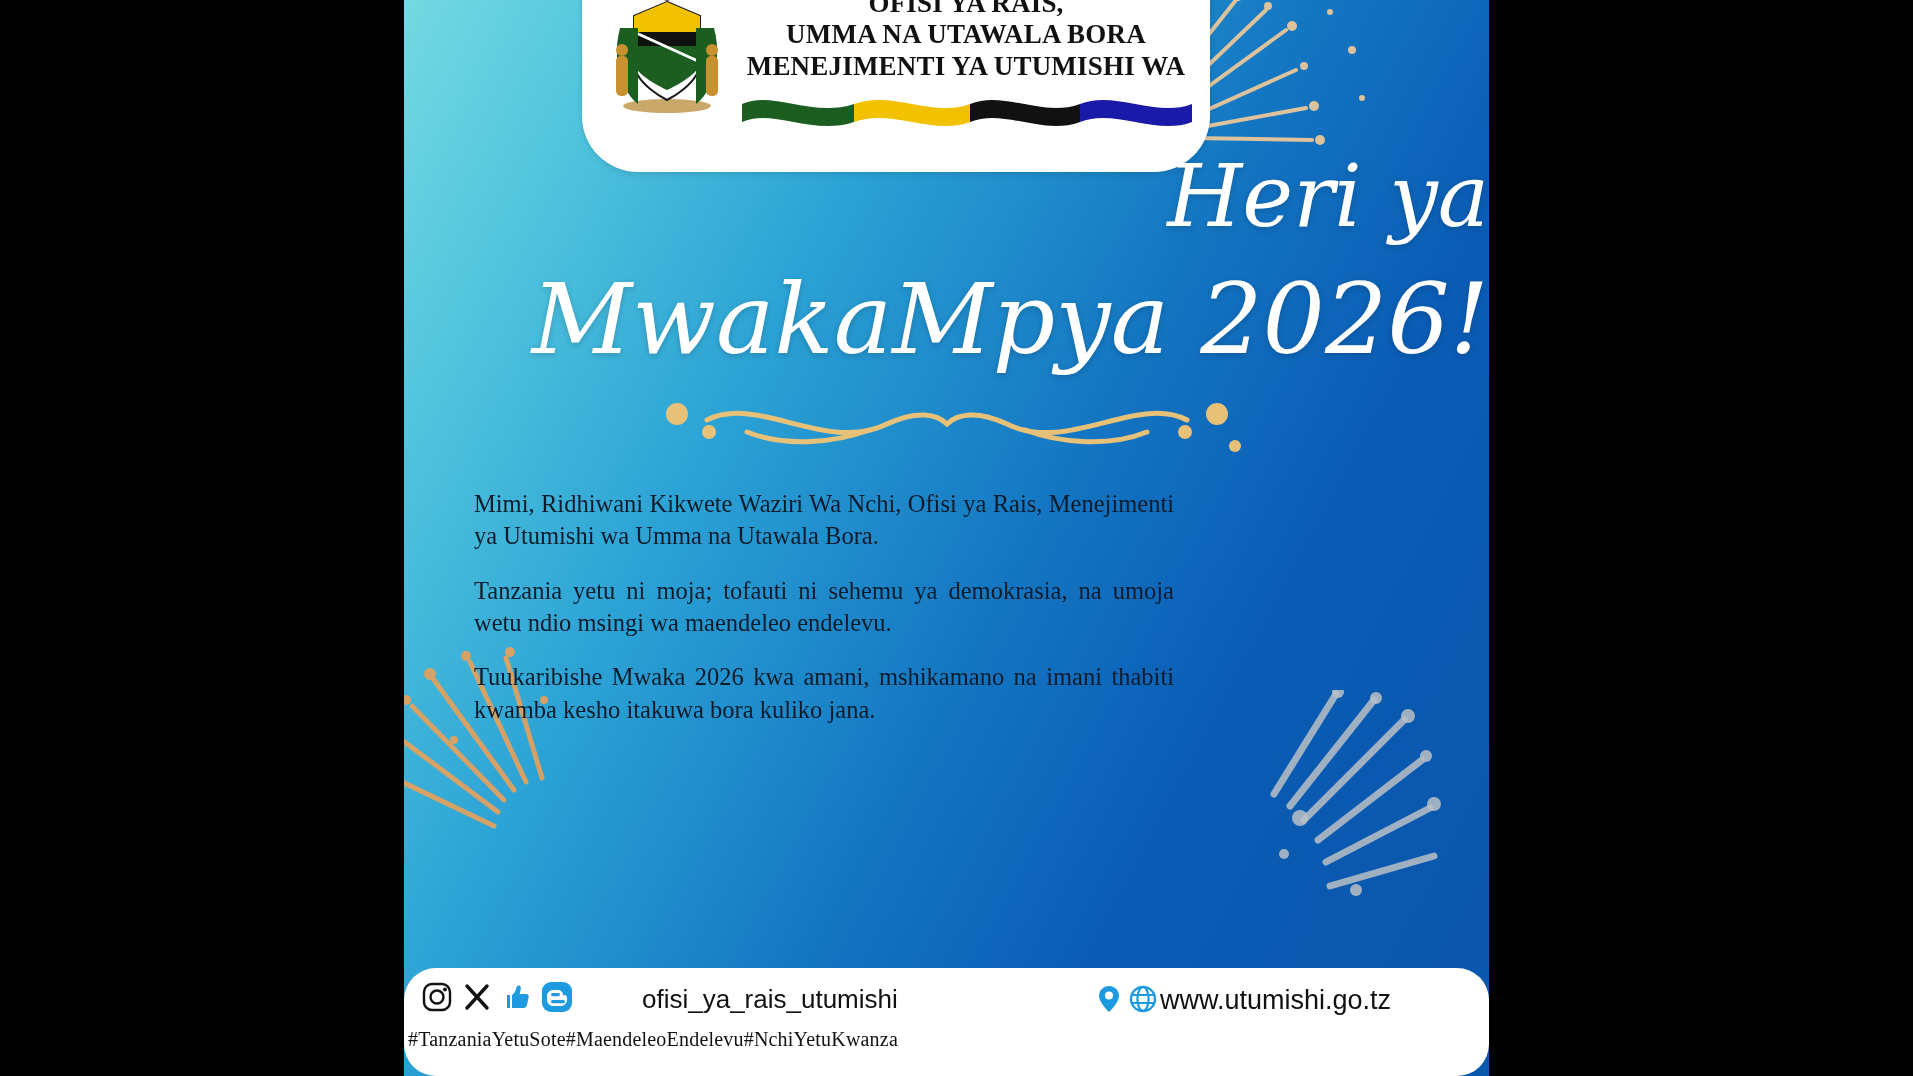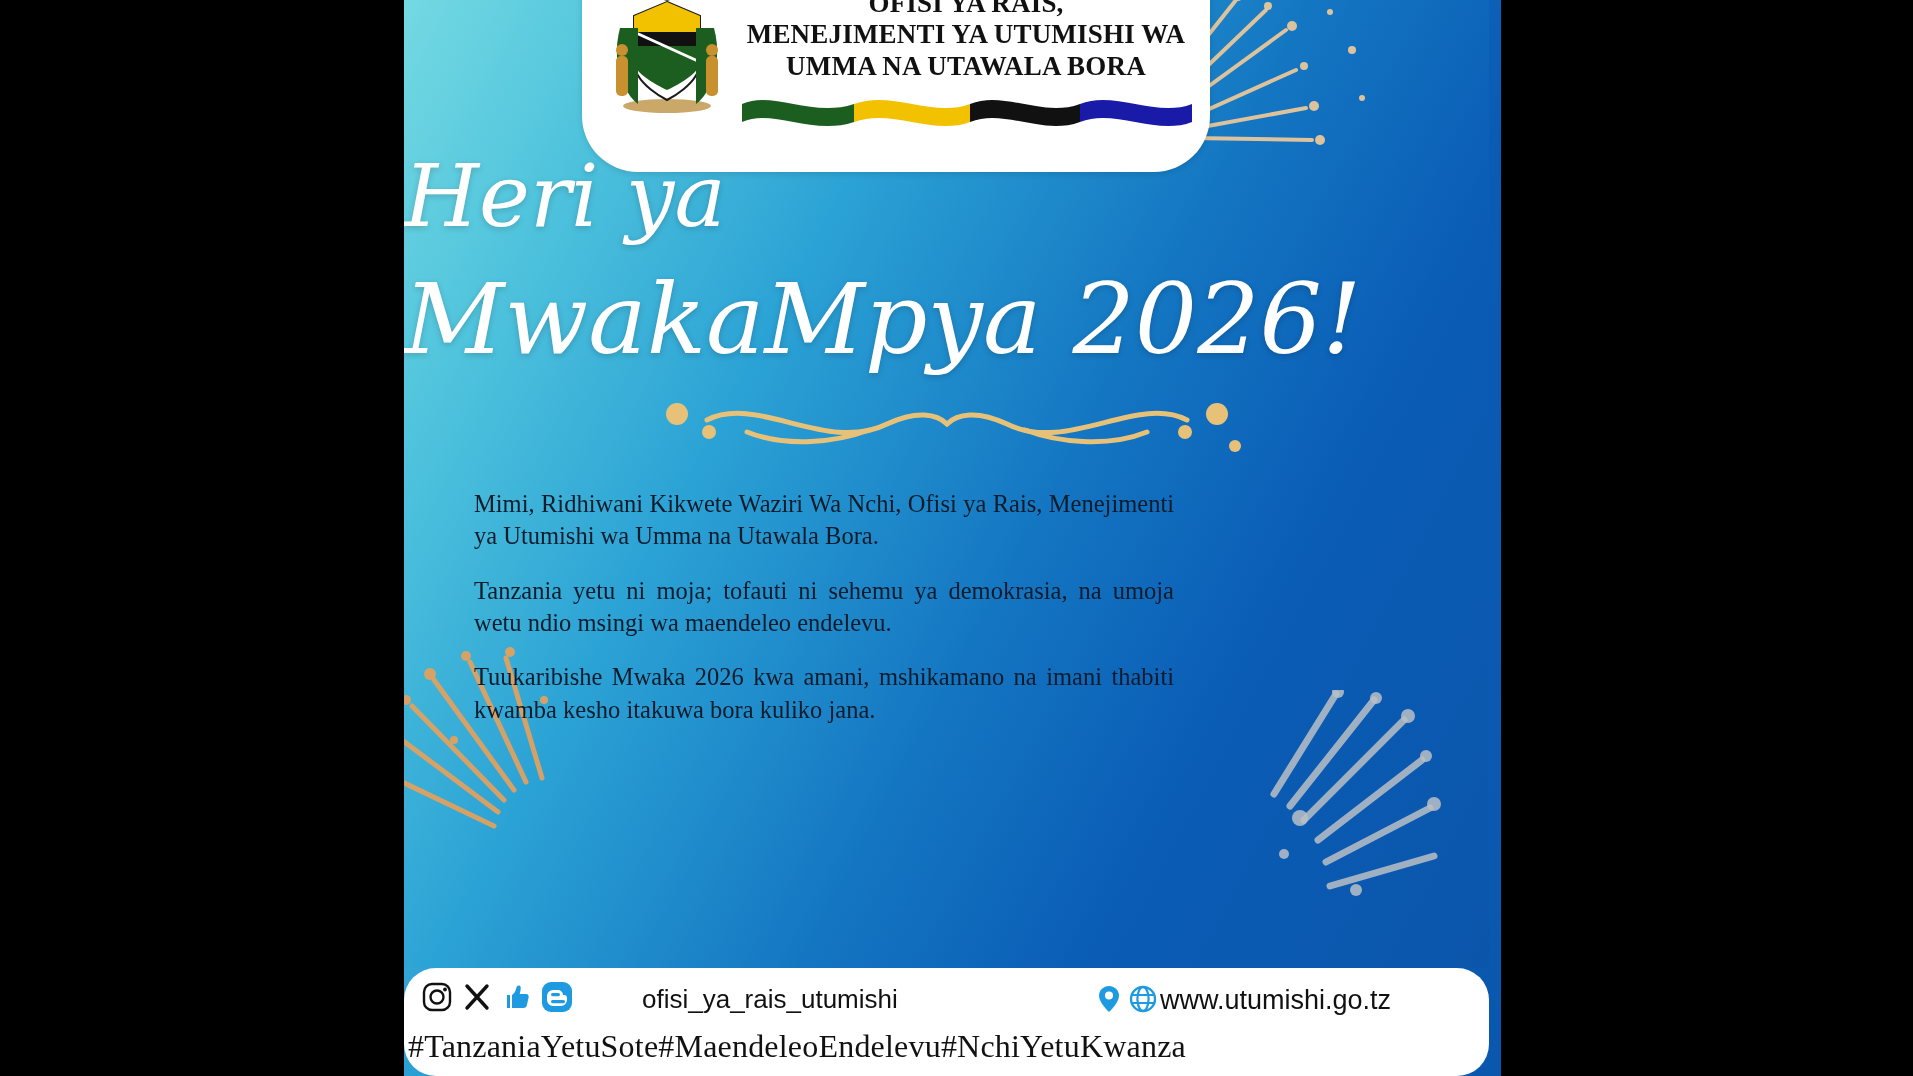--- a/index.html
+++ b/index.html
@@ -21,21 +21,20 @@
   }
   
   .poster {
     position: absolute;
     left: 404px;
     top: 0px;
     width: 1085px;
     height: 1076px;
     background: linear-gradient(115deg, #6fd6e0 0%, #4fc2dd 14%, #2a9fd4 32%, #1272c0 55%, #0a5bb4 72%, #0b57ae 100%);
     overflow: hidden;
-    padding-left: 12px;
   }
   .poster-body {
     position: absolute;
     left: 0; top: 0;
     width: 1085px;
     height: 968px;
     background: linear-gradient(118deg, #74d9e2 0%, #50c4dd 15%, #2ba2d5 34%, #1476c2 57%, #0a5cb5 75%, #0b56ab 100%);
     overflow: hidden;
   }
 
@@ -87,21 +86,21 @@
     width: 450px;
     height: 40px;
   }
 
   
   .greeting {
     position: absolute;
     left: 0;
     top: 150px;
     width: 1085px;
-    text-align: left;
+    text-align: right;
     color: #ffffff;
     font-family: "DejaVu Serif", serif;
     font-style: italic;
     font-size: 92px;
     line-height: 1.08;
     text-shadow: 0 2px 6px rgba(0,0,0,0.18);
   }
   .greeting .l1 { display: block; font-size: 86px; }
   .greeting .l2 { display: block; font-size: 98px; margin-top: 24px; }
 
@@ -174,21 +173,21 @@
     font-family: "Liberation Sans", sans-serif;
     font-size: 27px;
     color: #111111;
   }
   .hashtags {
     position: absolute;
     left: 4px;
     top: 60px;
     width: 1080px;
     font-family: "Liberation Serif", serif;
-    font-size: 32px;
+    font-size: 20px;
     color: #111111;
     letter-spacing: 0.2px;
   }
 </style>
 </head>
 <body>
 
 <div class="stage">
 
   <div class="poster">
@@ -281,22 +280,22 @@
               <circle cx="14" cy="62" r="6"></circle>
               <circle cx="104" cy="62" r="6"></circle>
               <rect x="8" y="68" width="12" height="40" rx="5"></rect>
               <rect x="98" y="68" width="12" height="40" rx="5"></rect>
             </g>
             <circle cx="59" cy="6" r="6" fill="#f2c200" stroke="#1a1a1a" stroke-width="1.5"></circle>
           </svg>
         </div>
         <div class="header-text">
           <div>OFISI YA RAIS,</div>
+          <div>UMMA NA  UTAWALA BORA</div>
           <div>MENEJIMENTI YA UTUMISHI WA</div>
-          <div>UMMA NA  UTAWALA BORA</div>
         </div>
         <div class="header-rule">
           <svg width="450" height="40" viewBox="0 0 450 40" preserveAspectRatio="none">
             <path d="M0 16 C 30 2, 70 30, 112 16 L112 34 C70 48, 30 20, 0 34 Z" fill="#1b5e20"></path>
             <path d="M112 16 C 150 2, 190 30, 228 16 L228 34 C190 48, 150 20, 112 34 Z" fill="#f2c200"></path>
             <path d="M228 16 C 262 2, 300 30, 338 16 L338 34 C300 48, 262 20, 228 34 Z" fill="#111111"></path>
             <path d="M338 16 C 372 2, 414 30, 450 16 L450 34 C414 48, 372 20, 338 34 Z" fill="#1a1aa8"></path>
           </svg>
         </div>
       </div>

